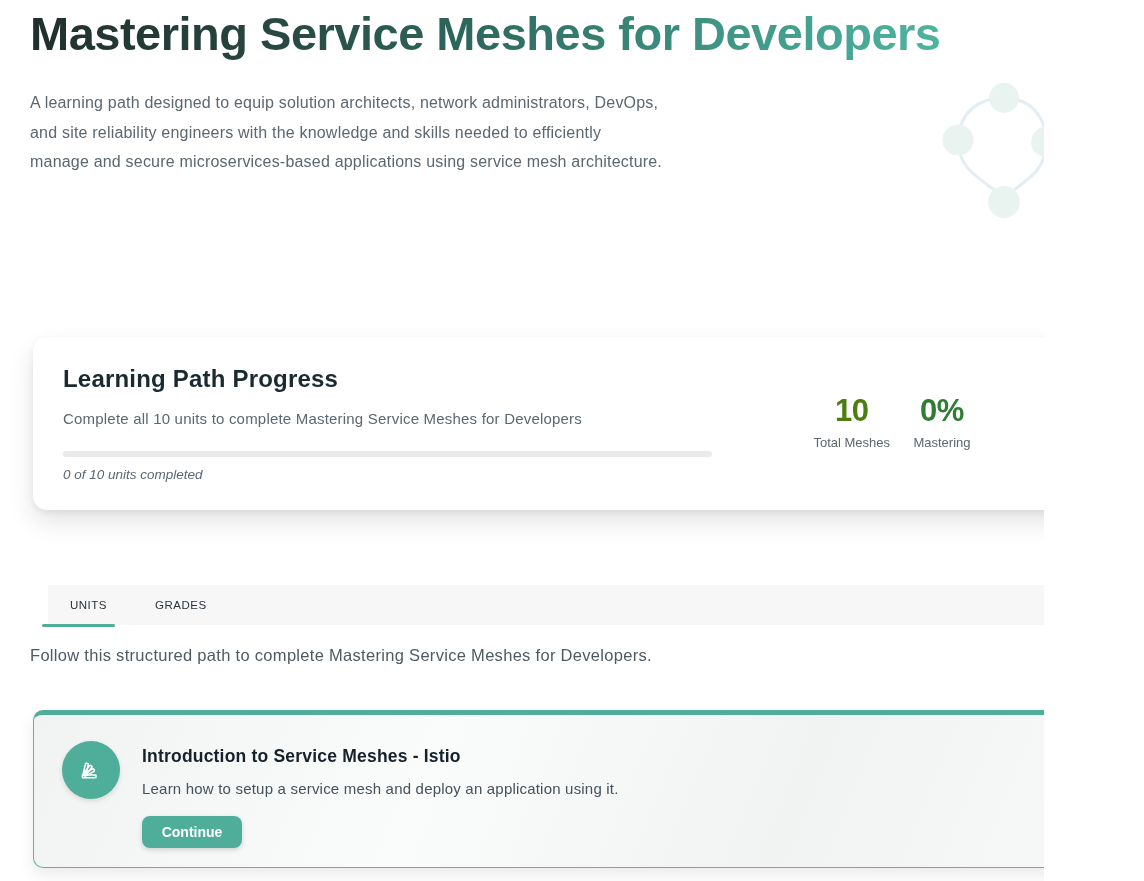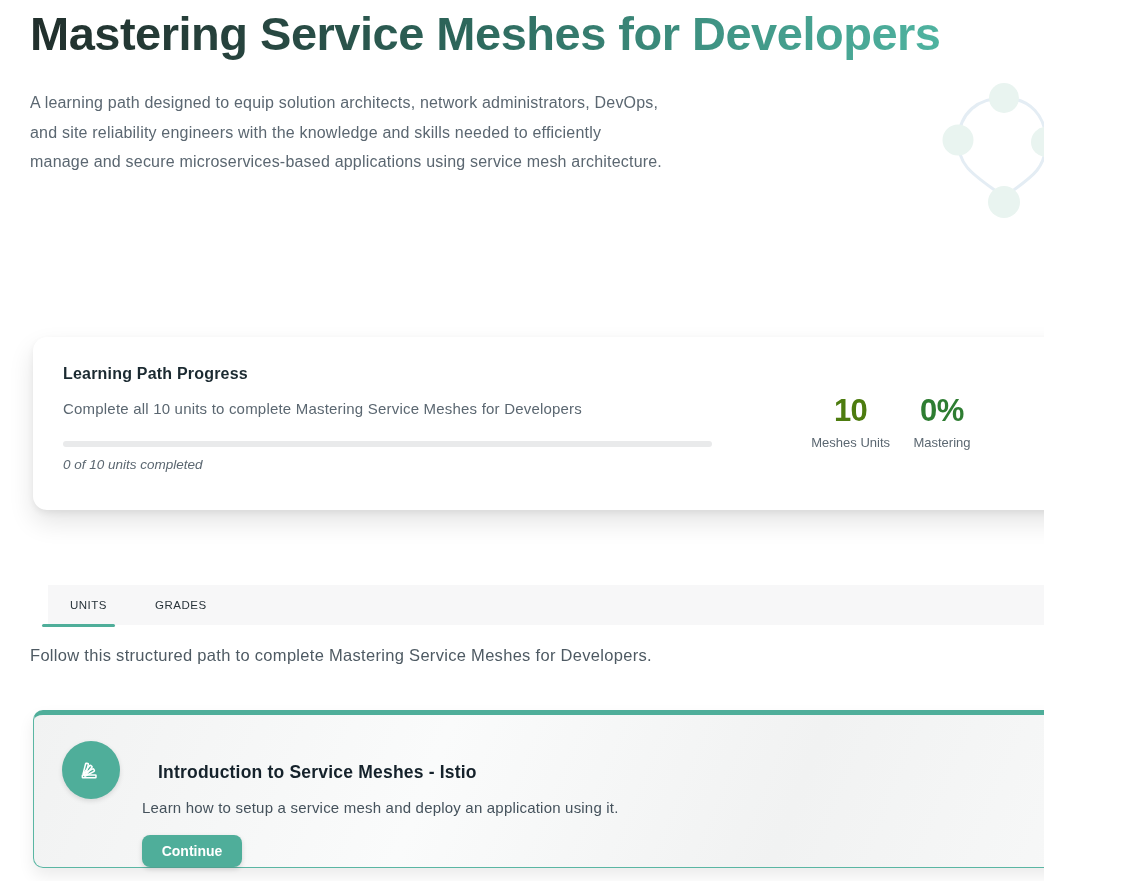--- a/index.html
+++ b/index.html
@@ -41,21 +41,21 @@
   .meta { font-size:16px; color:#39444b; letter-spacing:0.2px; }
 
   
   .progress-card {
     position:absolute; top:337px; left:33px; width:1047px; height:173px;
     background:#fff; border-radius:14px;
     box-shadow:0 3px 6px rgba(0,0,0,0.06), 0 12px 26px rgba(0,0,0,0.11);
     display:flex; justify-content:space-between;
     padding:28px 108px 0 30px;
   }
-  .pc-title { margin:0; font-size:16px; font-weight:700; color:#1b2a31; letter-spacing:0.2px; }
+  .pc-title { margin:0; font-size:24px; font-weight:700; color:#1b2a31; letter-spacing:0.2px; }
   .pc-sub { margin:17px 0 0; font-size:15px; color:#5b6771; letter-spacing:0.2px; }
   .progress-track {
     margin-top:24px; width:649px; height:6px; border-radius:4px; background:#e9eaeb; overflow:hidden;
   }
   .progress-fill { height:100%; background:#4fae9a; border-radius:4px; }
   .pc-caption { margin:10px 0 0; font-size:13.5px; color:#5b6771;font-style:italic; }
 
   .pc-stats { display:flex; gap:22px; margin-top:30px; }
   .stat { text-align:center; min-width:60px; }
   .stat-number { font-size:31px; font-weight:700; line-height:1; letter-spacing:-0.5px; }
@@ -88,21 +88,21 @@
     background:linear-gradient(112deg,#f1f2f2 0%,#fafbfb 38%,#f1f2f2 72%,#f7f8f8 100%);
     box-shadow:0 8px 16px rgba(0,0,0,0.08);
     display:flex; gap:22px; padding:26px 0 0 28px;
   }
   .unit-icon {
     width:58px; height:58px; border-radius:50%; background:#4fae9a; flex:0 0 auto;
     display:flex; align-items:center; justify-content:center;
     box-shadow:0 2px 5px rgba(0,0,0,0.12);
   }
   .unit-body { padding-top:5px; }
-  .unit-title { margin:16px; font-size:17.5px; font-weight:700; color:#15222b; letter-spacing:0.2px; }
+  .unit-title { margin:0; font-size:17.5px; font-weight:700; color:#15222b; letter-spacing:0.2px; }
   .unit-desc { margin:13px 0 0; font-size:15px; color:#45525c; letter-spacing:0.2px; }
   .btn-sm {
     margin-top:19px; width:100px; height:32px; border-radius:8px; font-size:14px;
     box-shadow:0 2px 5px rgba(0,0,0,0.15);
   }
 </style>
 </head>
 <body>
 
 <div class="page">
@@ -132,21 +132,21 @@
       <h2 class="pc-title">Learning Path Progress</h2>
       <p class="pc-sub">Complete all 10 units to complete Mastering Service Meshes for Developers</p>
       <div class="progress-track">
         <div class="progress-fill" style="width: 0%;"></div>
       </div>
       <p class="pc-caption">0 of 10 units completed</p>
     </div>
     <div class="pc-stats">
       <div class="stat">
         <div class="stat-number" style="color: #4d7c0f;">10</div>
-        <div class="stat-label">Meshes Units</div>
+        <div class="stat-label">Total Meshes</div>
       </div>
       <div class="stat">
         <div class="stat-number" style="color: rgb(46, 125, 50);">0%</div>
         <div class="stat-label">Mastering</div>
       </div>
     </div>
   </section>
 
   <nav class="tabbar">
     <div class="tab">

